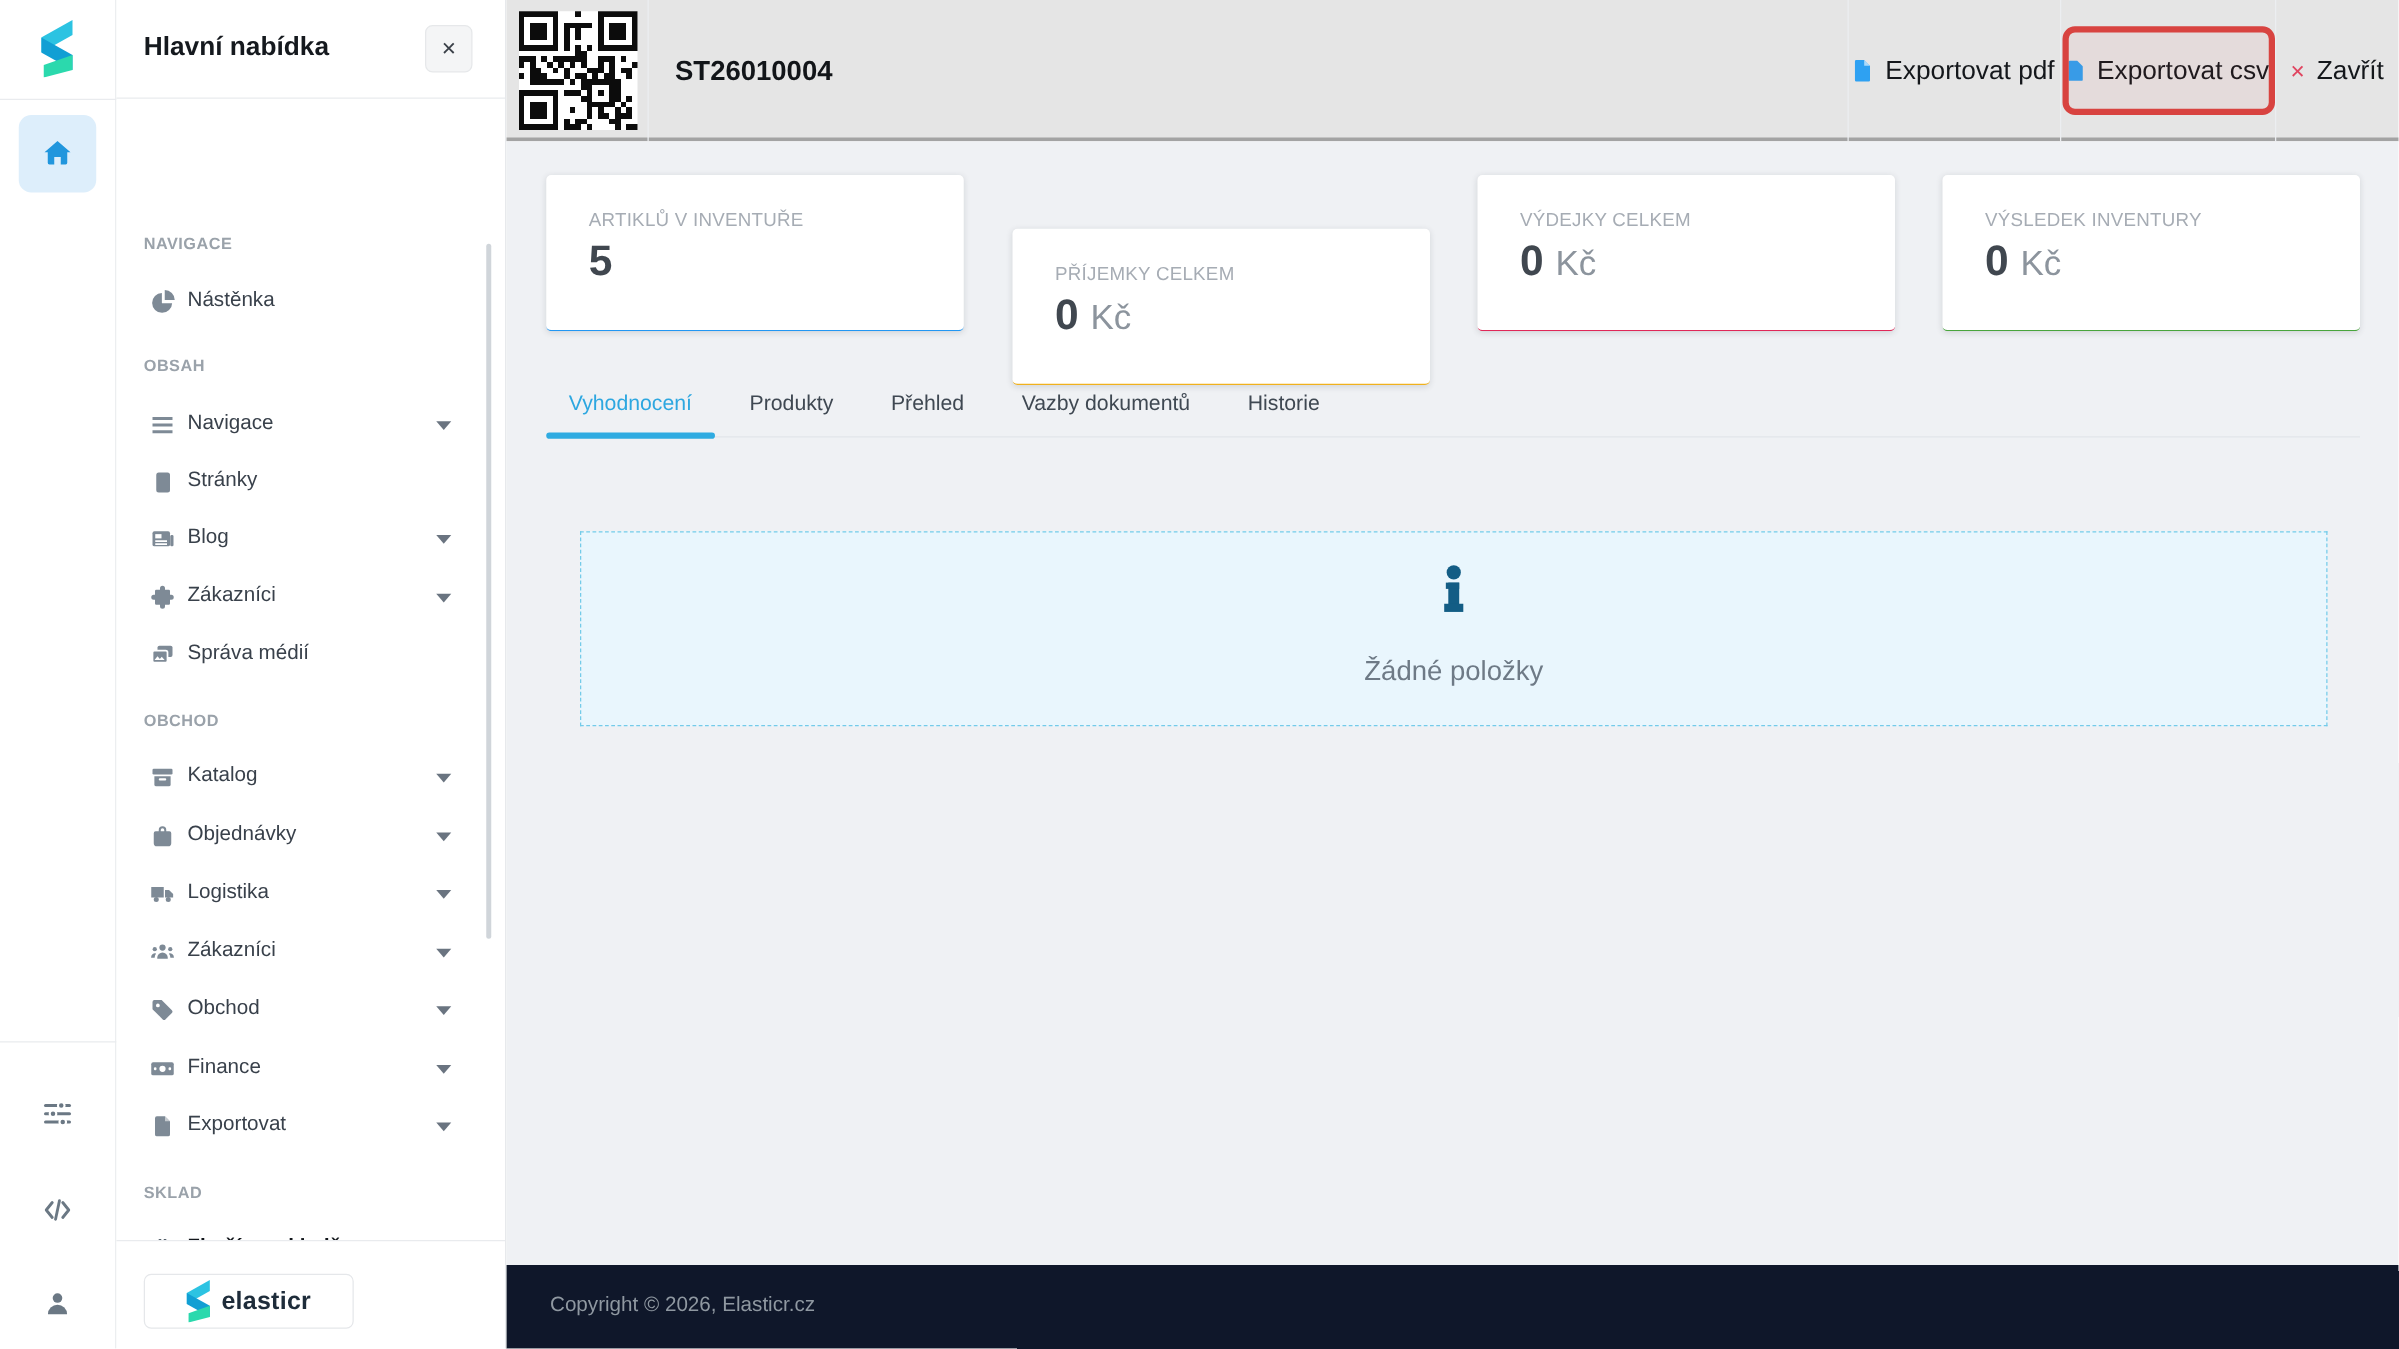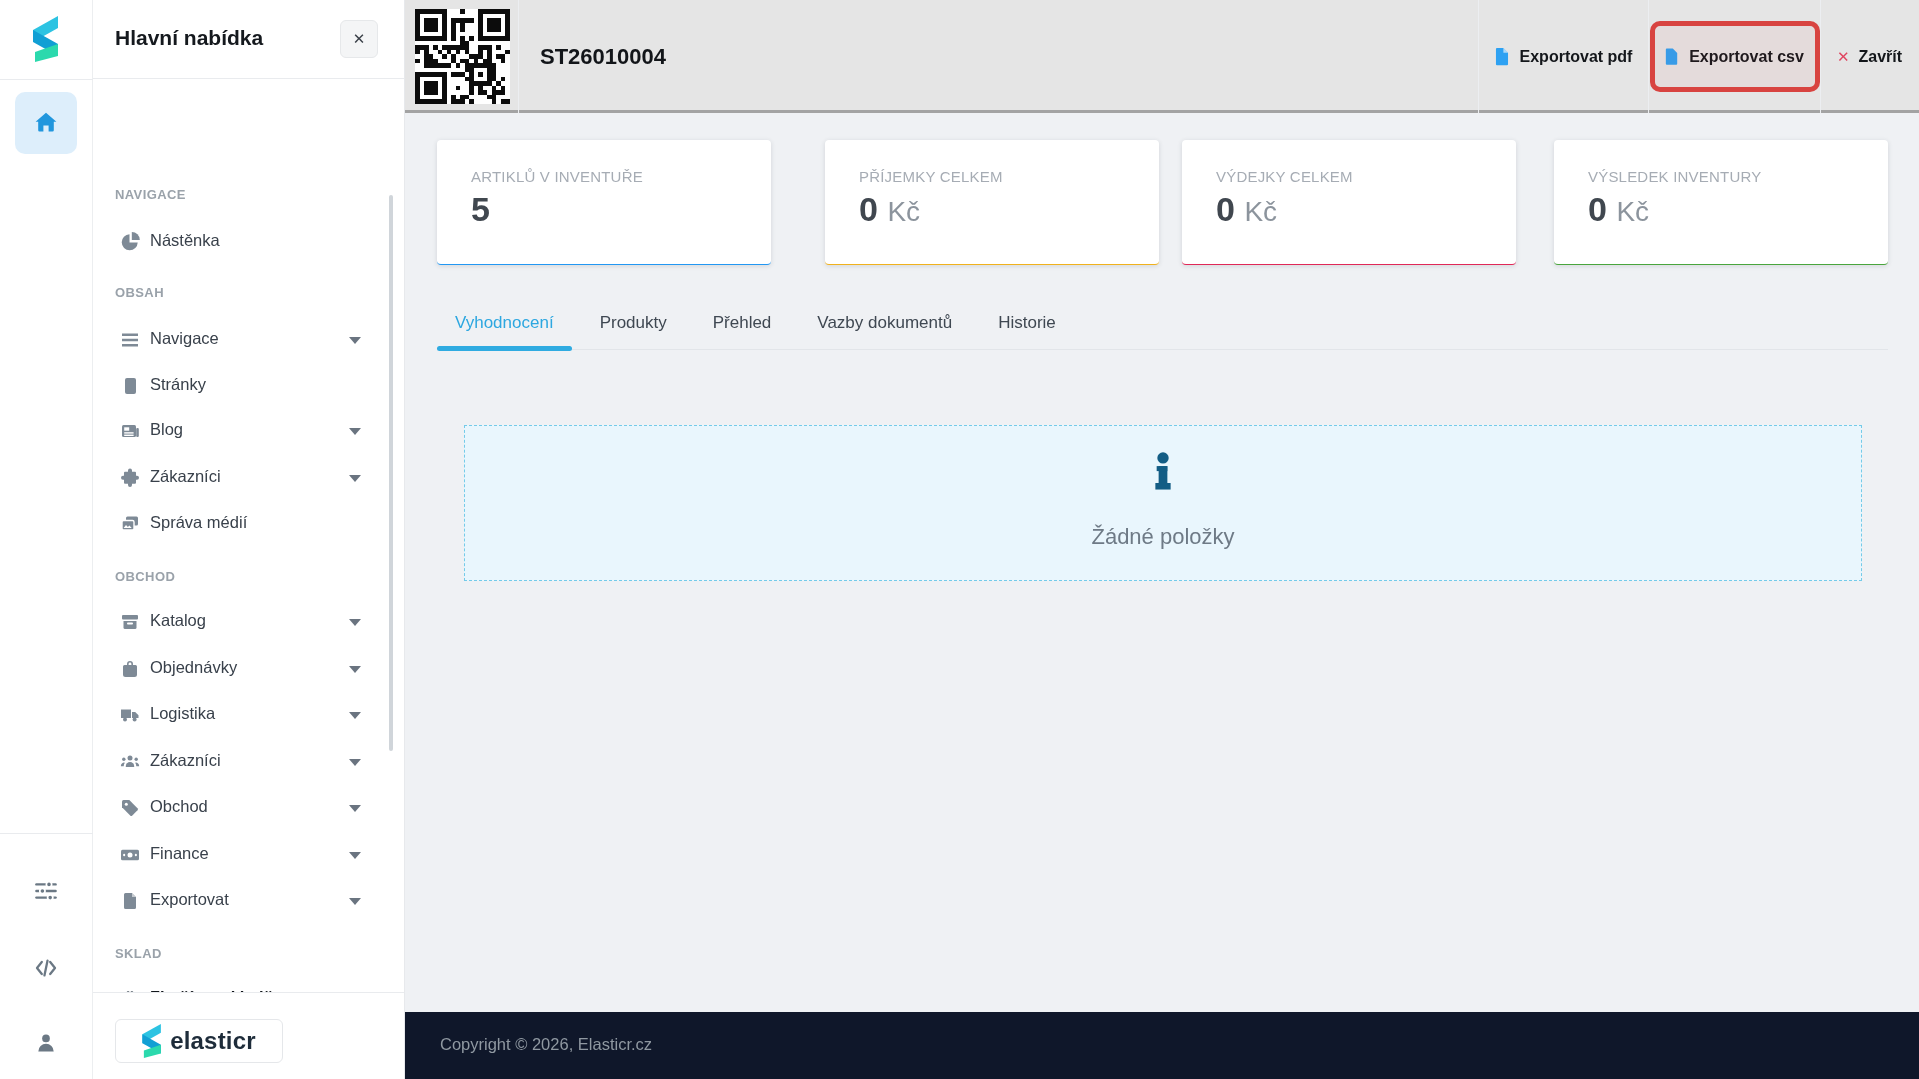--- a/index.html
+++ b/index.html
@@ -23,30 +23,30 @@
   .nav-item { position:absolute; left:0; width:100%; height:46px; cursor:pointer; }
   .nav-ico { position:absolute; left:27px; top:13px; width:20px; height:20px; color:#7e8a96; }
   .nav-ico svg { width:20px; height:20px; display:block; }
   .nav-label { position:absolute; left:57px; top:12px; font-size:16.5px; color:#39414b; }
   .nav-item.active .nav-label { font-weight:700; color:#12161b; }
   .nav-item.active .nav-ico { color:#545f6a; }
   .chev { position:absolute; right:43px; top:20px; width:0; height:0; border-left:6px solid transparent; border-right:6px solid transparent; border-top:7px solid #6a7480; }
   .side-scroll { position:absolute; left:296px; top:116px; width:4px; height:556px; background:#d0d5da; border-radius:2px; }
   .side-foot { position:absolute; left:0; top:992px; width:100%; height:87px; border-top:1px solid #e9ebee; background:#fff; }
   .brand-box { position:absolute; left:22px; top:26px; width:168px; height:44px; border:1px solid #e5e7ea; border-radius:6px; display:flex; align-items:center; justify-content:center; gap:8px; cursor:pointer; background:#fff; }
-  .brand-txt { font-size:24px; font-weight:700; color:#1e2c3a; letter-spacing:.2px; }
+  .brand-txt { font-size:20px; font-weight:700; color:#1e2c3a; letter-spacing:.2px; }
 
   
   .main { position:absolute; left:405px; top:0; width:1514px; height:1079px; background:#fff; }
   .main-head { position:absolute; left:0; top:0; width:100%; height:113px; background:#e5e5e5; border-bottom:3px solid #a3a3a3; }
   .qr { position:absolute; left:10px; top:9px; width:95px; height:95px; }
   .vsep { position:absolute; top:0; height:113px; width:1px; background:#eceef1; }
   .doc-num { position:absolute; left:135px; top:44px; font-size:22px; font-weight:700; color:#121519; }
   .hbtn { position:absolute; top:0; height:113px; display:flex; align-items:center; justify-content:center; gap:9px; cursor:pointer; }
-  .hbtn span.lbl { font-size:16px; font-weight:700; color:#14171b; }
+  .hbtn span.lbl { font-size:21px; font-weight:400; color:#14171b; }
   .hl-box { position:absolute; left:1245px; top:21px; width:170px; height:71px; border:5px solid #d84340; border-radius:10px; background:rgba(216,67,64,0.06); pointer-events:none; }
   .x-ico { color:#e04560; font-size:15px; font-weight:700; }
 
   .content { position:absolute; left:0; top:113px; width:100%; height:899px; background:#eff1f4; }
 
   .card { position:absolute; top:140px; width:334px; height:125px; background:#fff; border-radius:4px; border-bottom:1px solid #701a75; box-shadow:0 1px 5px rgba(40,50,60,.14); }
   .card-label { position:absolute; left:34px; top:28px; font-size:15px; color:#a6acb4; letter-spacing:.2px; }
   .card-value { position:absolute; left:34px; top:50px; font-size:34px; font-weight:700; color:#40474f; }
   .card-unit { font-size:28px; color:#8c949d; font-weight:400; }
 
@@ -344,21 +344,21 @@
 
       <div class="hl-box" style="border-color: rgb(216, 67, 64);"></div>
     </div>
 
     <div class="content"></div>
 
     <div class="card" style="left: 32px; border-bottom-color: rgb(34, 151, 243);">
       <div class="card-label">ARTIKLŮ V INVENTUŘE</div>
       <div class="card-value"><span>5</span> <span class="card-unit"></span></div>
     </div>
-    <div class="card" style="left: 420px; border-bottom-color: rgb(240, 177, 29);">
+    <div class="card" style="left: 405px; border-bottom-color: rgb(240, 177, 29); margin-top: 43px;">
       <div class="card-label">PŘÍJEMKY CELKEM</div>
       <div class="card-value"><span>0</span> <span class="card-unit">Kč</span></div>
     </div>
     <div class="card" style="left: 777px; border-bottom-color: rgb(224, 40, 88);">
       <div class="card-label">VÝDEJKY CELKEM</div>
       <div class="card-value"><span>0</span> <span class="card-unit">Kč</span></div>
     </div>
     <div class="card" style="left: 1149px; border-bottom-color: rgb(73, 165, 61);">
       <div class="card-label">VÝSLEDEK INVENTURY</div>
       <div class="card-value"><span>0</span> <span class="card-unit">Kč</span></div>

